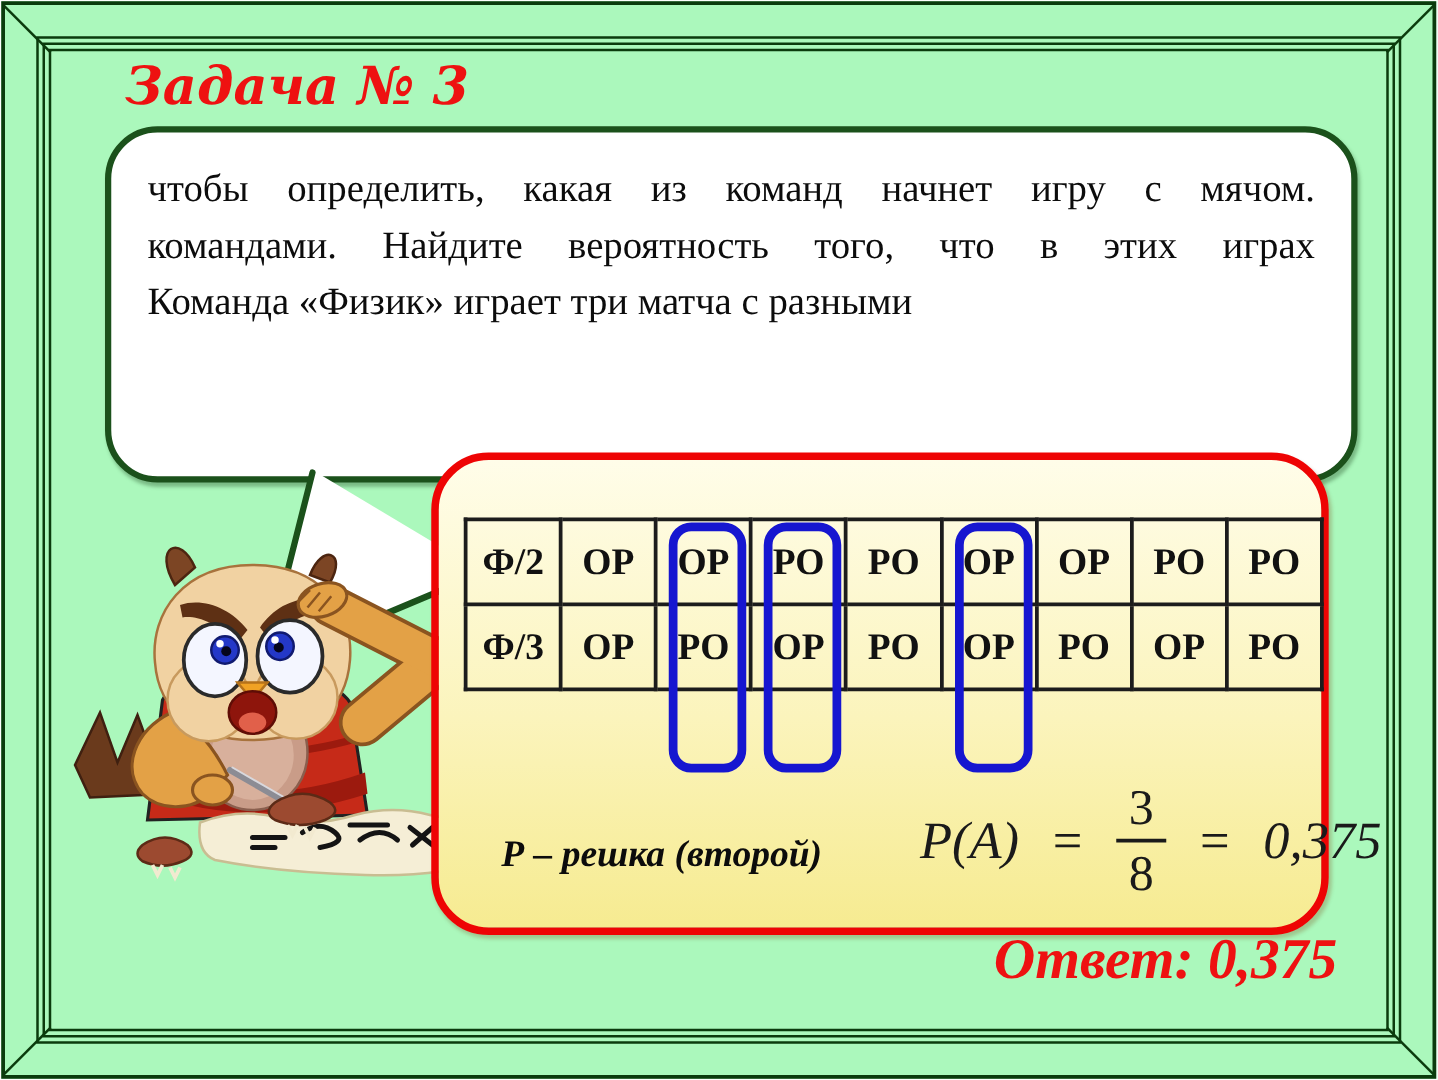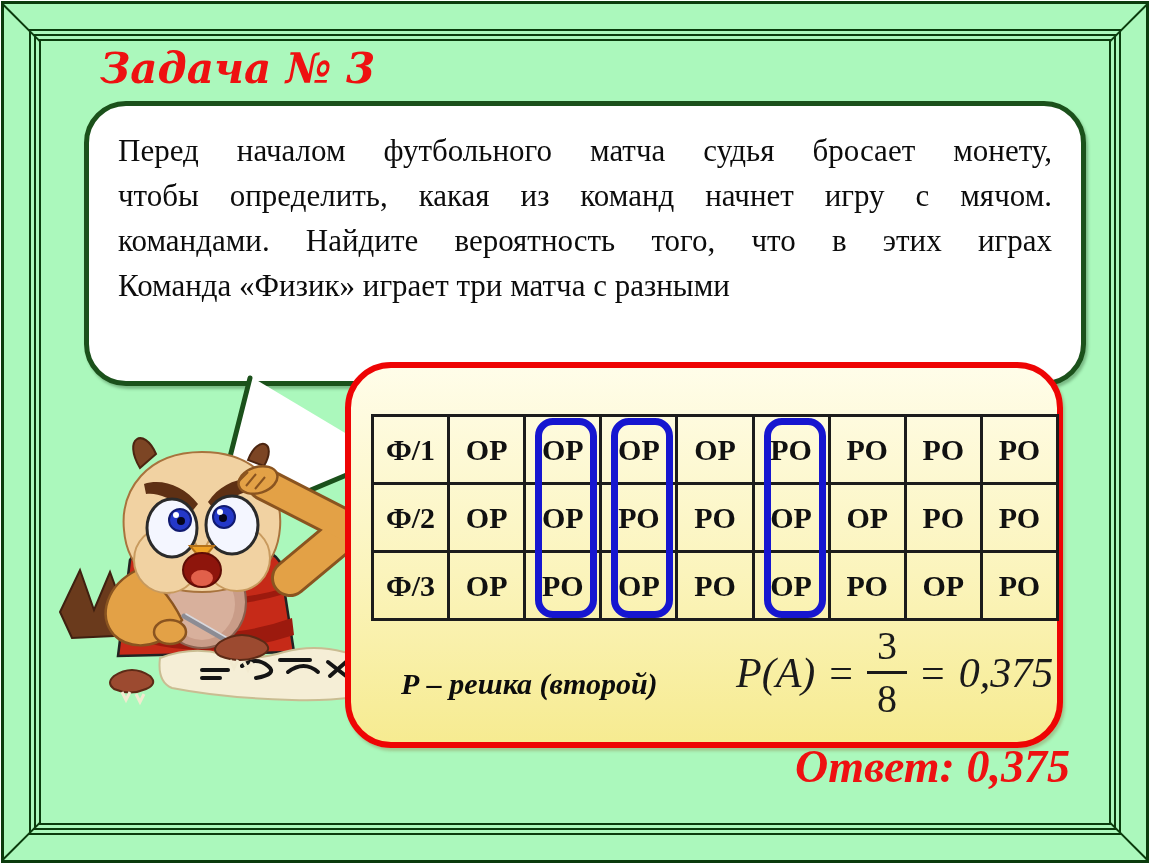--- a/index.html
+++ b/index.html
@@ -47,21 +47,21 @@
   table.outcomes td{border:3px solid #1c1c1c;height:65px;text-align:center;vertical-align:middle;
          font-weight:bold;font-size:30px;color:#111;padding:0;}
 
   .hl-layer{position:absolute;inset:0;pointer-events:none;}
   .blue-highlight{position:absolute;top:50px;height:200px;width:62px;box-sizing:border-box;
          border:7px solid #1616d0;border-radius:18px;}
 
   .legend{position:absolute;left:50px;top:296px;font-weight:bold;font-style:italic;
          font-size:30px;line-height:39px;color:#0c0c0c;}
 
-  .formula{position:absolute;left:385px;top:256px;display:flex;align-items:center;gap:14px;
+  .formula{position:absolute;left:385px;top:256px;display:flex;align-items:center;gap:27px;
          font-size:42px;color:#1a1a1a;}
   .frm-var{font-style:italic;}
   .frac{display:inline-flex;flex-direction:column;align-items:center;font-size:40px;line-height:1.1;}
   .frac .num{border-bottom:3px solid #1a1a1a;padding:0 10px 3px;}
   .frac .den{padding-top:3px;}
 
   
   .answer{position:absolute;left:775px;top:740px;font-size:46px;font-weight:bold;font-style:italic;
          color:#ee1111;z-index:6;margin-left:20px;}
 </style>
@@ -76,21 +76,20 @@
   <div class="f-line f-l3"></div>
   <div class="miter m-tl"></div>
   <div class="miter m-tr"></div>
   <div class="miter m-bl"></div>
   <div class="miter m-br"></div>
 
   <div class="title">Задача № 3</div>
 
   <div class="bubble">
     <div class="bubble-text">
-        <div class="pline">Перед началом футбольного матча судья бросает монету,</div>
         <div class="pline">чтобы определить, какая из команд начнет игру с мячом.</div>
         <div class="pline">командами. Найдите вероятность того, что в этих играх</div>
         <div class="pline">Команда «Физик» играет три матча с разными</div>
       </div>
   </div>
 
   <svg class="tail-svg" viewBox="0 0 220 175">
     <polygon points="70,8 207,90 31,164" fill="#ffffff"></polygon>
     <path d="M70,10 L31,164 L207,90" fill="none" stroke="#1b511b" stroke-width="5" stroke-linejoin="round" stroke-linecap="round"></path>
   </svg>
@@ -159,31 +158,20 @@
 
     <path d="M168,222 q22,-14 44,0 q10,8 -4,14 q-20,8 -40,0 q-10,-6 0,-14 Z" fill="#9c4a30" stroke="#5c2a16" stroke-width="2"></path>
     <path d="M178,240 l4,8 4,-8 M192,242 l4,8 4,-8" stroke="#f2ead0" stroke-width="3" fill="none"></path>
     <path d="M62,256 q18,-12 36,0 q8,8 -4,13 q-16,7 -32,0 q-8,-6 0,-13 Z" fill="#9c4a30" stroke="#5c2a16" stroke-width="2"></path>
     <path d="M70,272 l4,8 4,-8 M84,274 l4,8 4,-8" stroke="#f2ead0" stroke-width="3" fill="none"></path>
   </svg>
 
   <div class="panel">
     <table class="outcomes">
       <tbody>
-          <tr>
-            <td>Ф/1</td>
-            <td>ОР</td>
-            <td>ОР</td>
-            <td>ОР</td>
-            <td>ОР</td>
-            <td>РО</td>
-            <td>РО</td>
-            <td>РО</td>
-            <td>РО</td>
-          </tr>
           <tr>
             <td>Ф/2</td>
             <td>ОР</td>
             <td>ОР</td>
             <td>РО</td>
             <td>РО</td>
             <td>ОР</td>
             <td>ОР</td>
             <td>РО</td>
             <td>РО</td>

